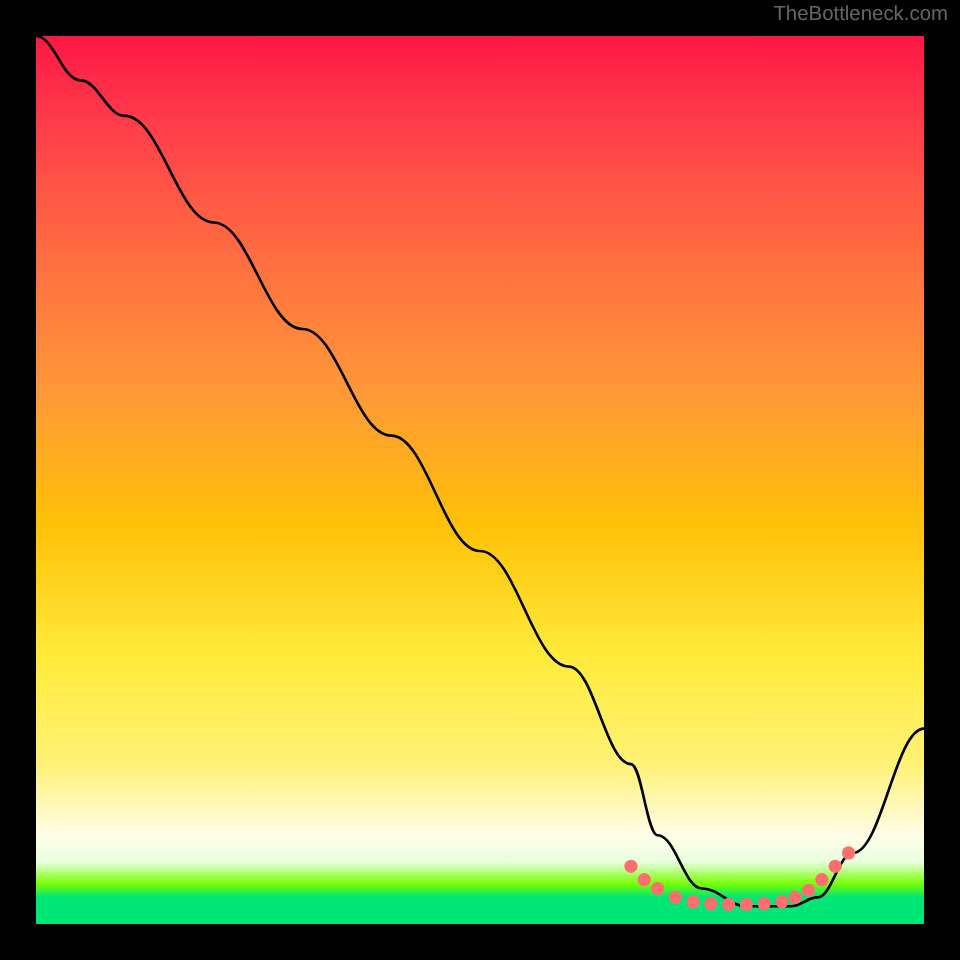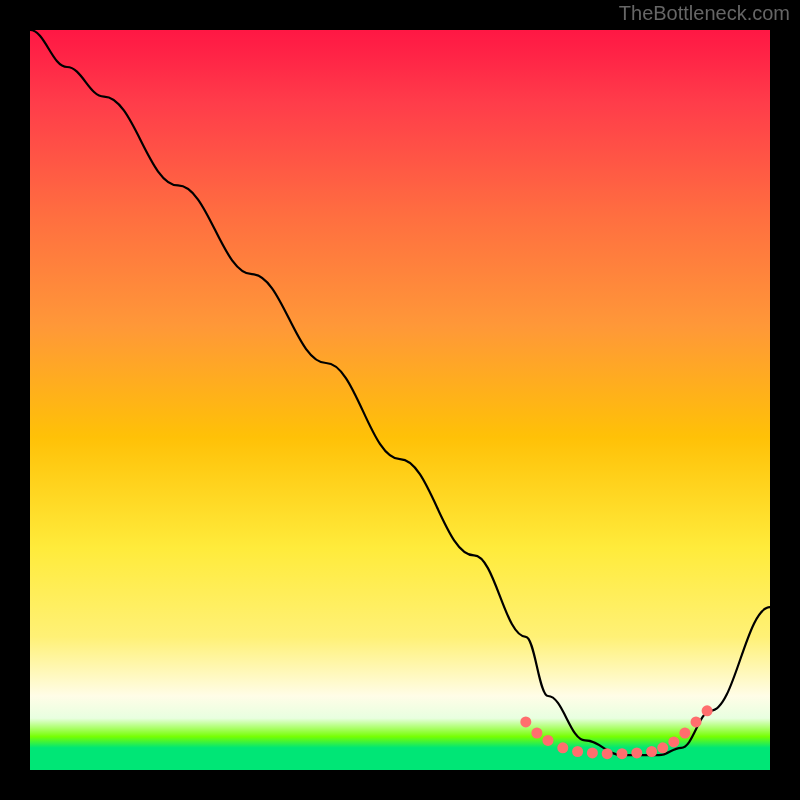--- a/index.html
+++ b/index.html
@@ -8,21 +8,21 @@
     height: 800px;
     background: #000;
     position: relative;
     font-family: Arial, sans-serif;
   }
   .watermark {
     position: absolute;
     top: 2px;
     right: 10px;
     color: #666;
-    font-size: 20px;
+    font-size: 17px;
     font-weight: normal;
     z-index: 10;
   }
   .plot-area {
     position: absolute;
     left: 30px;
     top: 30px;
     width: 740px;
     height: 740px;
     overflow: hidden;

